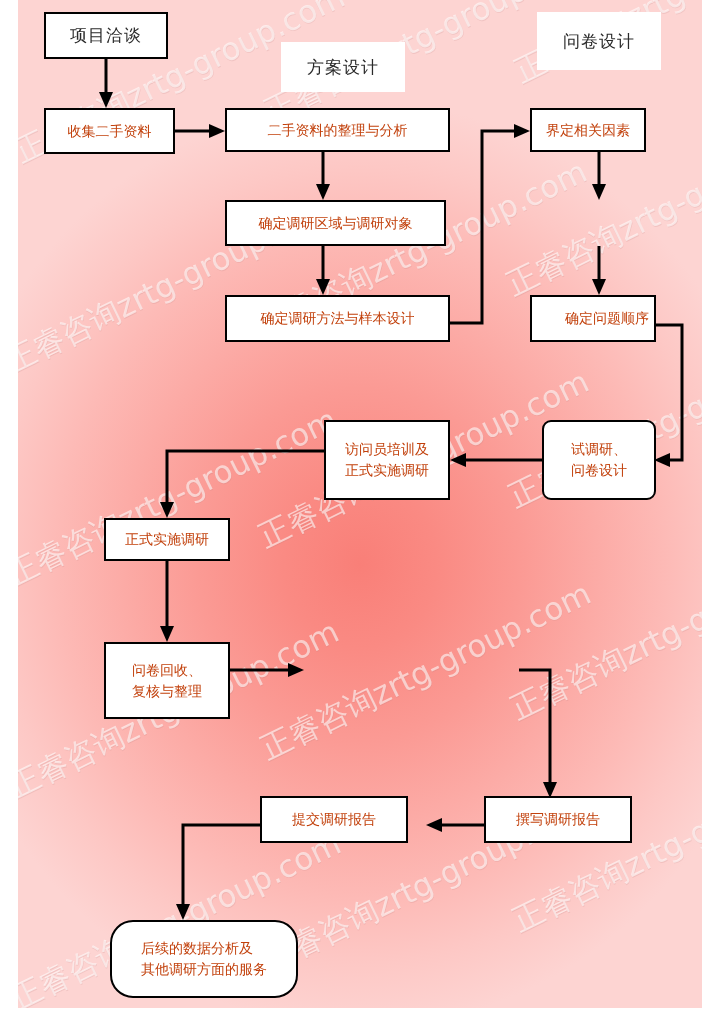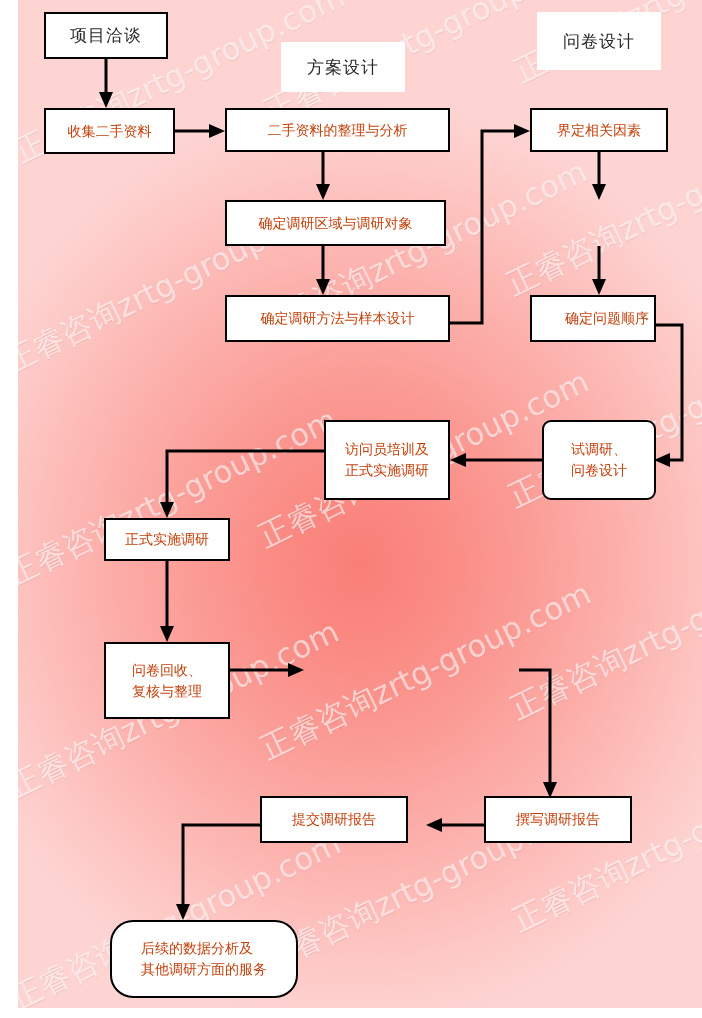--- a/index.html
+++ b/index.html
@@ -216,21 +216,21 @@
     </div>
 
     <div class="node" style="left:26px; top:108px; width:131px; height:46px;">
       <span class="txt">收集二手资料</span>
     </div>
 
     <div class="node" style="left:207px; top:108px; width:225px; height:44px;">
       <span class="txt">二手资料的整理与分析</span>
     </div>
 
-    <div class="node" style="left:512px; top:108px; width:138px; height:44px;">
+    <div class="node" style="left:512px; top:108px; width:116px; height:44px;">
       <span class="txt">界定相关因素</span>
     </div>
 
     <div class="node" style="left:207px; top:200px; width:221px; height:46px;">
       <span class="txt">确定调研区域与调研对象</span>
     </div>
 
 
     <div class="node" style="left:207px; top:295px; width:225px; height:47px;">
       <span class="txt">确定调研方法与样本设计</span>

